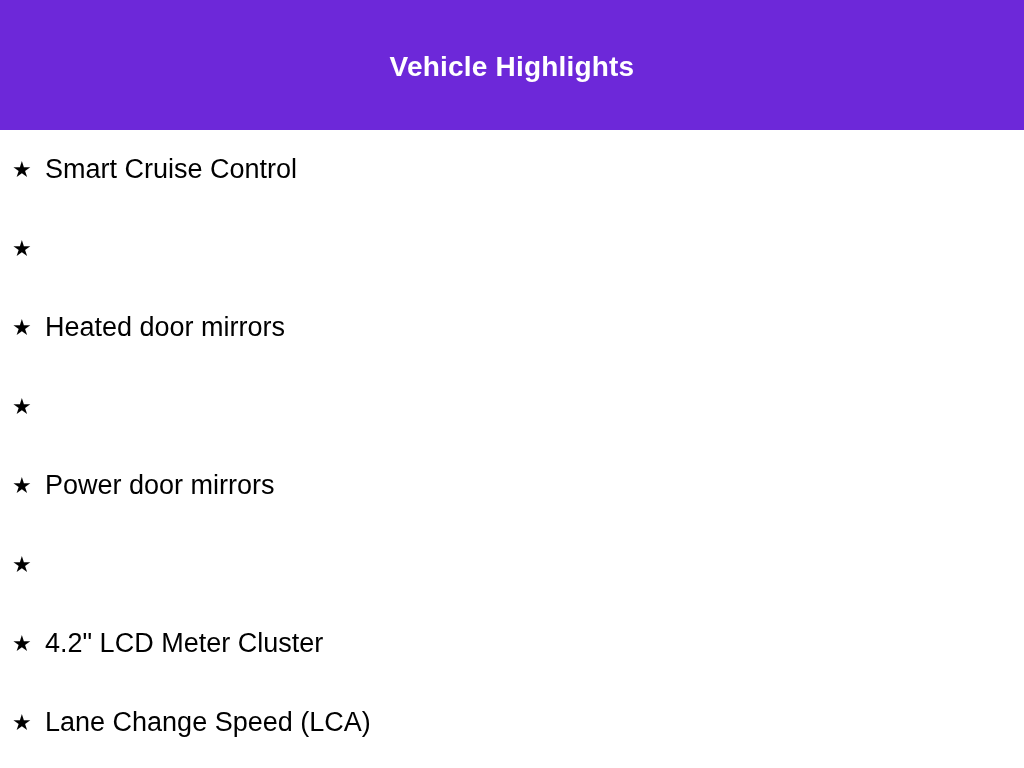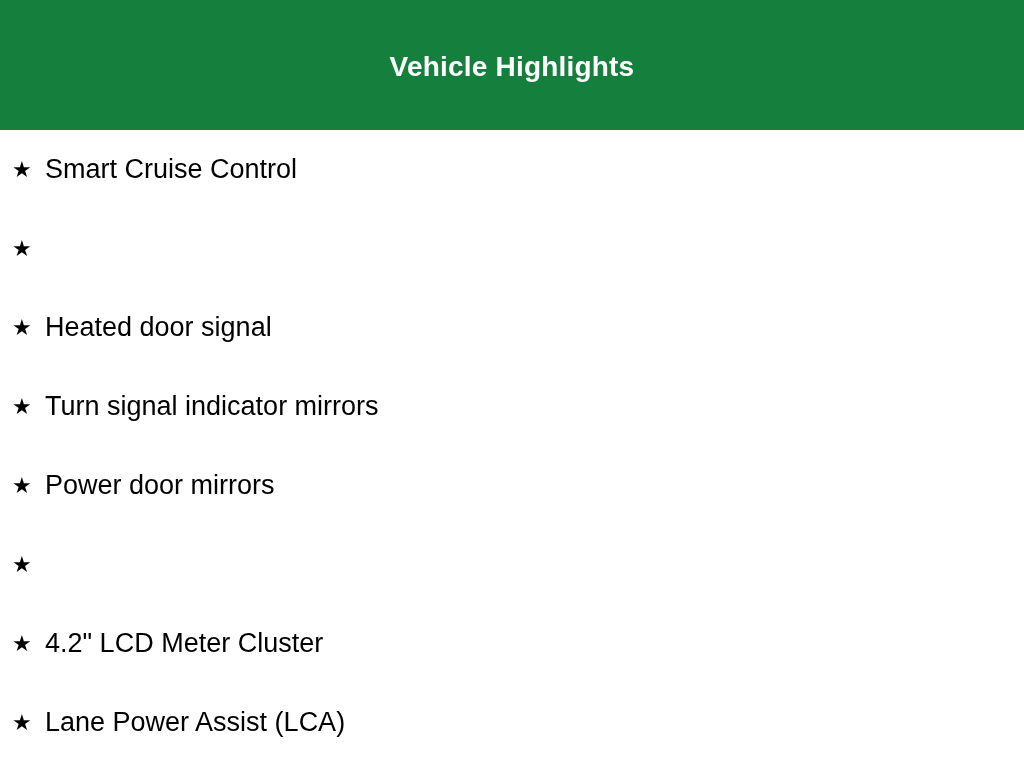--- a/index.html
+++ b/index.html
@@ -16,21 +16,21 @@
     position: relative;
   }
 
   
   .header-band {
     position: absolute;
     left: 0;
     top: 0;
     width: 1024px;
     height: 130px;
-    background: #15803d;
+    background: #6d28d9;
     display: flex;
     align-items: center;
     justify-content: center;
     box-sizing: border-box;
   }
   .header-title {
     color: #ffffff;
     font-family: "Liberation Sans", sans-serif;
     font-size: 28px;
     font-weight: bold;
@@ -92,40 +92,39 @@
     <span class="bullet-star">★</span>
     <span class="highlight-label">Smart Cruise Control</span>
   </li>
 
   <li class="highlight-item">
     <span class="bullet-star">★</span>
   </li>
 
   <li class="highlight-item">
     <span class="bullet-star">★</span>
-    <span class="highlight-label">Heated door signal</span>
+    <span class="highlight-label">Heated door mirrors</span>
   </li>
 
   <li class="highlight-item">
     <span class="bullet-star">★</span>
-    <span class="highlight-label">Turn signal indicator mirrors</span>
   </li>
 
   <li class="highlight-item">
     <span class="bullet-star">★</span>
     <span class="highlight-label">Power door mirrors</span>
   </li>
 
   <li class="highlight-item">
     <span class="bullet-star">★</span>
   </li>
 
   <li class="highlight-item">
     <span class="bullet-star">★</span>
     <span class="highlight-label">4.2" LCD Meter Cluster</span>
   </li>
 
   <li class="highlight-item">
     <span class="bullet-star">★</span>
-    <span class="highlight-label">Lane Power Assist (LCA)</span>
+    <span class="highlight-label">Lane Change Speed (LCA)</span>
   </li>
 
 </ul>
 
 </body></html>

